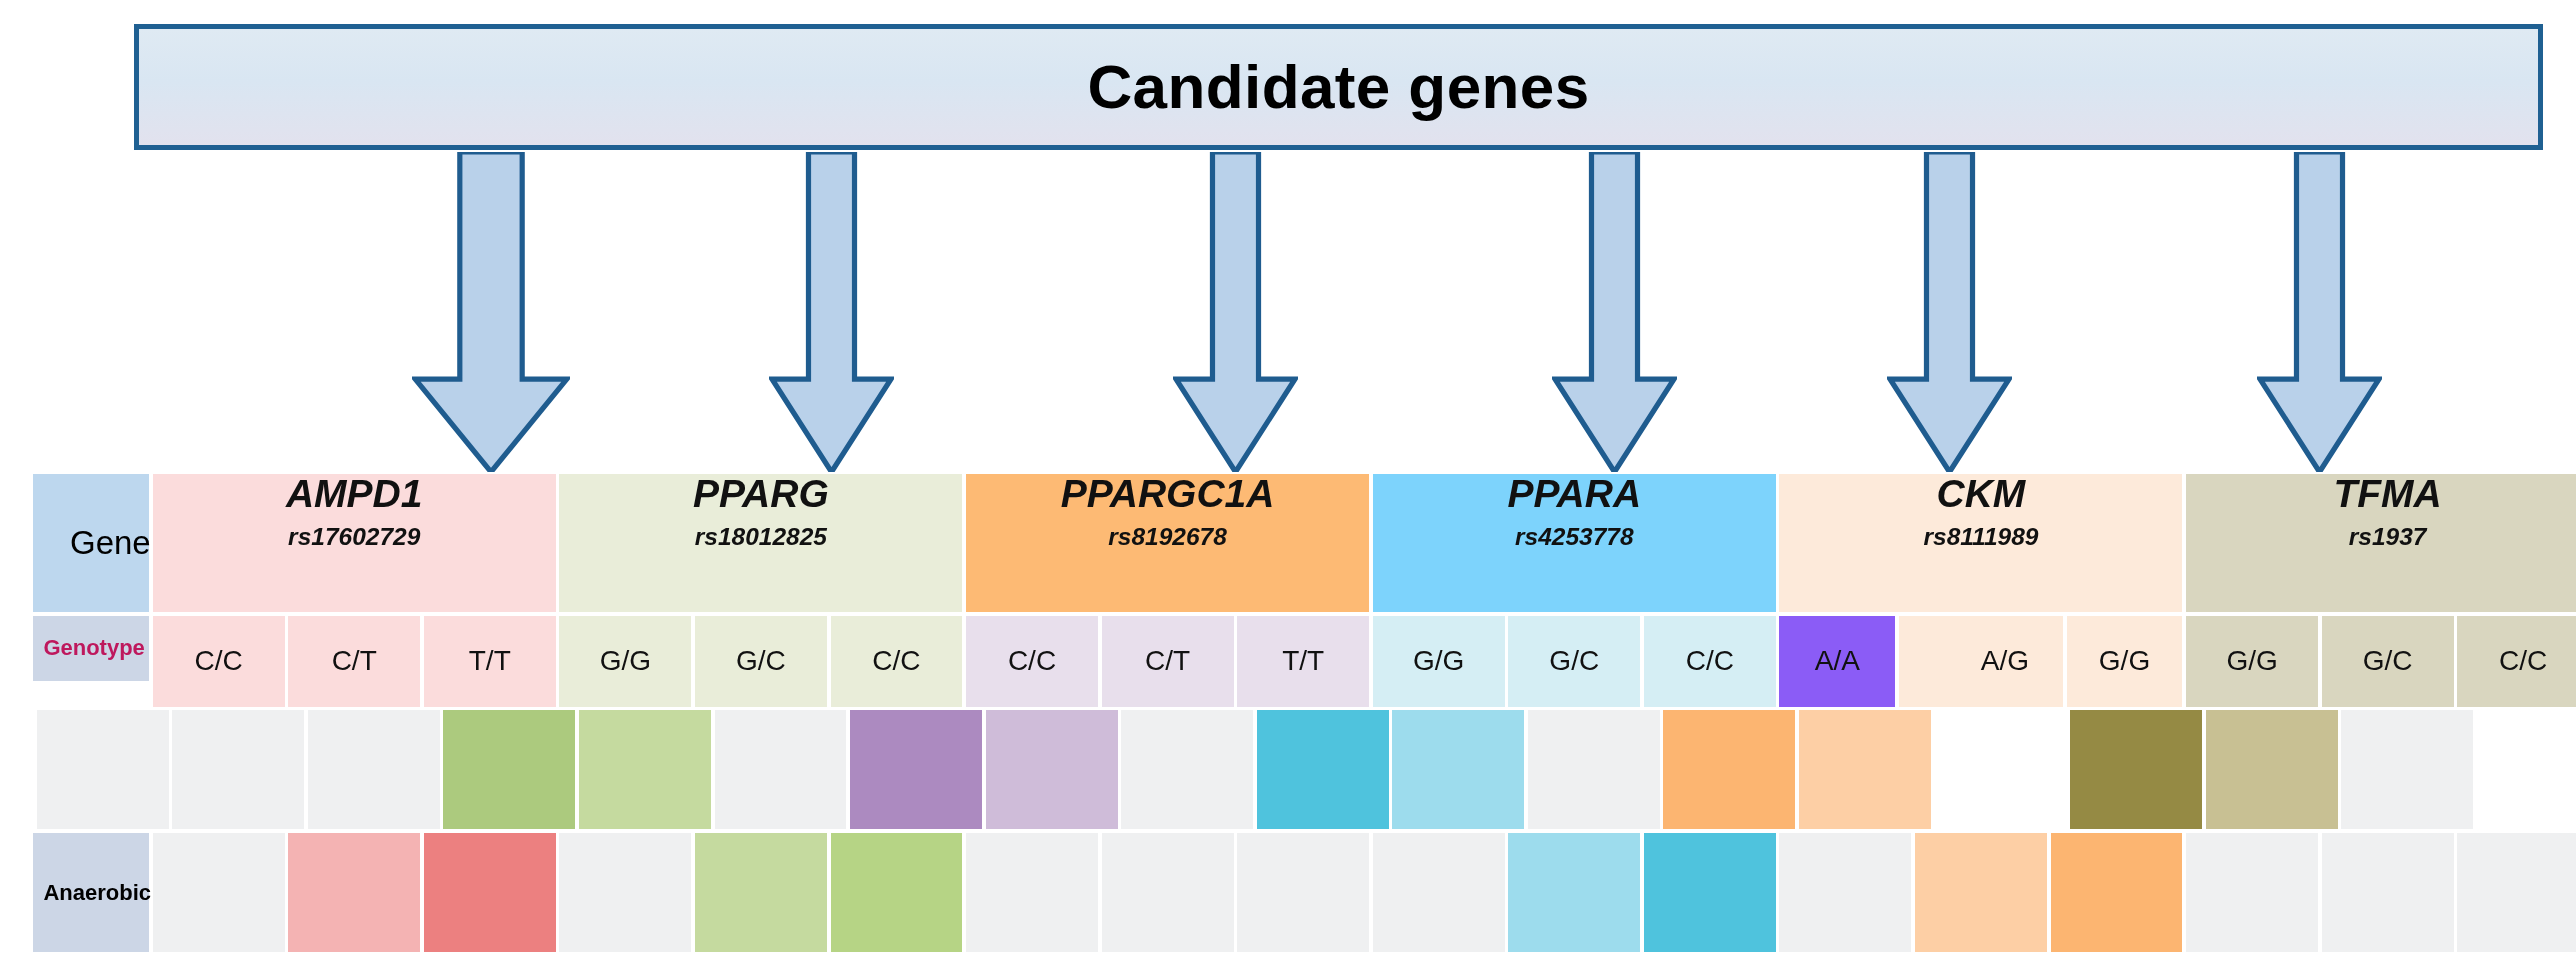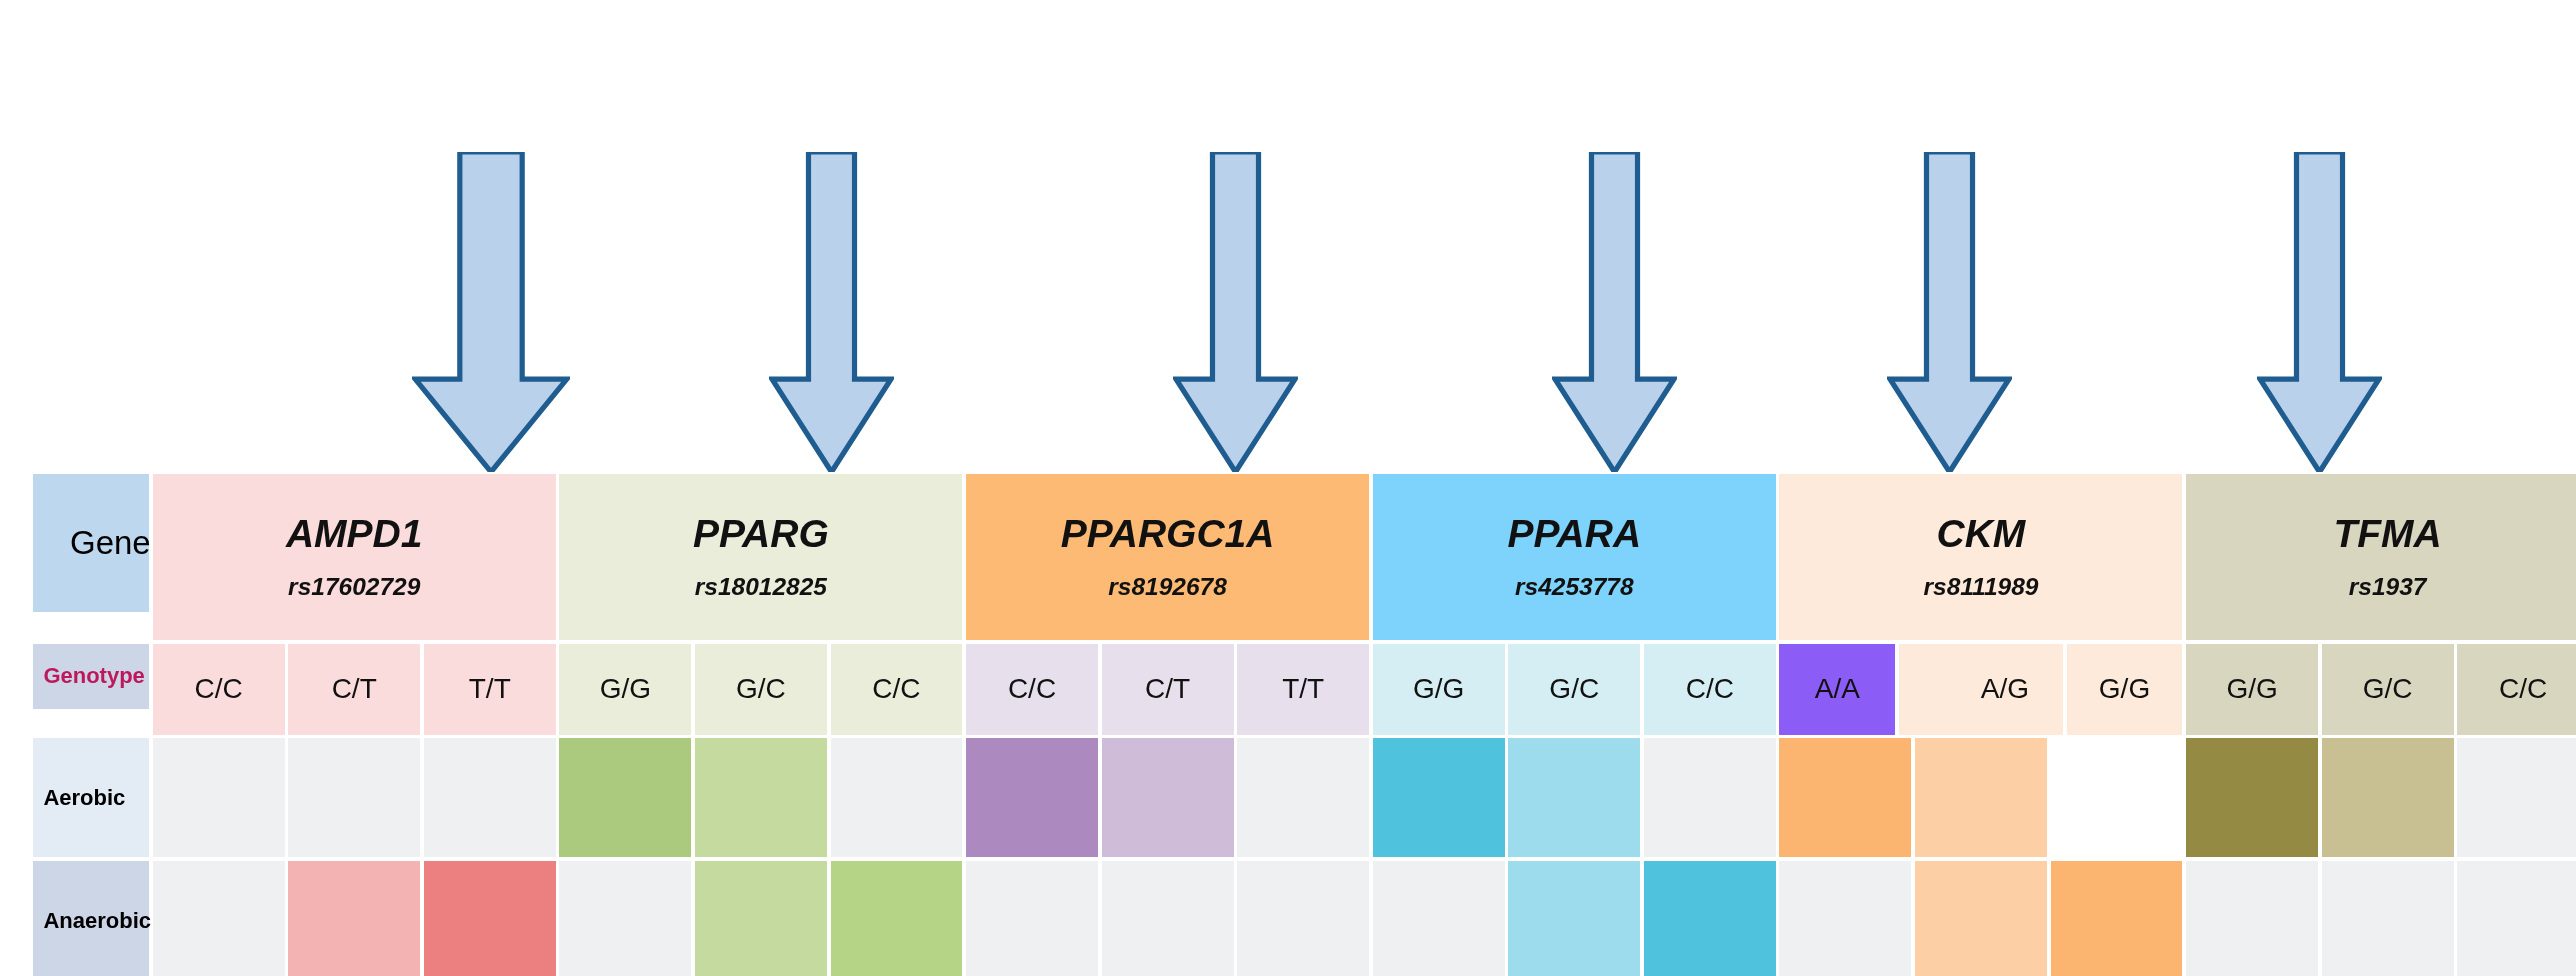--- a/index.html
+++ b/index.html
@@ -43,41 +43,44 @@
     padding-left:10.4px;
   }
   .lab.head{height:138px;background:#bdd7ee;font-size:33px;color:#000;padding-left:37px;}
   .lab.sub {height:65px;background:#ccd6e6;font-size:22px;font-weight:bold;color:#be185d;}
   .lab.r1  {height:119px;background:#e3ebf4;font-size:22px;font-weight:bold;color:#000;}
   .lab.r2  {height:119px;background:#ccd6e6;font-size:22px;font-weight:bold;color:#000;align-items:center;}
 
   .gene-group{flex:0 0 403px;width:403px;box-sizing:border-box;margin-left:3.7px;}
 
   .gene-head{
-    height:166px;width:100%;box-sizing:border-box;
-    display:flex;flex-direction:column;align-items:center;justify-content:center;
-    gap:22px;
+    height:138px;width:100%;box-sizing:border-box;
+    display:flex;flex-direction:column;align-items:center;
+    gap:12px;
   }
   .gene-name{font-size:39px;font-style:italic;font-weight:bold;color:#111;line-height:1;}
   .gene-rs{font-size:24.5px;font-style:italic;font-weight:bold;color:#111;line-height:1;}
 
   .trio{display:flex;width:403px;flex:0 0 403px;margin-left:3.7px;}
   .gcell{
     flex:1 1 0;box-sizing:border-box;margin-right:3.7px;
     display:flex;align-items:center;justify-content:center;
   }
   .gcell:last-child{margin-right:0;}
   .gcell.sub{height:91px;font-size:28px;color:#111;}
   .gcell.val{height:119px;}
 </style>
 </head>
 <body>
 
 <div id="stage">
 
+  <div class="banner">
+    <span class="banner-title">Candidate genes</span>
+  </div>
 
   <div id="arrow-layer">
       <div class="arrow" style="left: 412px; top: 152px;">
         <svg width="158" height="320" viewBox="0 0 212 431">
           <polygon points="64,0 148,0 148,306 208,306 106,431 4,306 64,306" fill="#b9d1ea" stroke="#1f5c8f" stroke-width="7" stroke-linejoin="miter"></polygon>
         </svg>
       </div>
       <div class="arrow" style="left: 769px; top: 152px;">
         <svg width="125" height="320" viewBox="0 0 168 431">
           <polygon points="53,0 115,0 115,306 164,306 84,431 4,306 53,306" fill="#b9d1ea" stroke="#1f5c8f" stroke-width="7" stroke-linejoin="miter"></polygon>
@@ -171,23 +174,20 @@
           </div>
           <div class="trio">
             <div class="gcell sub" style="background: rgb(217, 214, 191);">G/G</div>
             <div class="gcell sub" style="background: rgb(217, 214, 191);">G/C</div>
             <div class="gcell sub" style="background: rgb(217, 214, 191);">C/C</div>
           </div>
         </div>
     </div>
 
     <div class="row">
-      <div class="cell lab r1">
-        <span>Aerobic</span>
-      </div>
       <div id="aerobic-row" style="display:flex;">
           <div class="trio">
             <div class="gcell val" style="background: rgb(239, 240, 241);"></div>
             <div class="gcell val" style="background: rgb(239, 240, 241);"></div>
             <div class="gcell val" style="background: rgb(239, 240, 241);"></div>
           </div>
           <div class="trio">
             <div class="gcell val" style="background: rgb(172, 202, 126);"></div>
             <div class="gcell val" style="background: rgb(197, 218, 159);"></div>
             <div class="gcell val" style="background: rgb(239, 240, 241);"></div>

